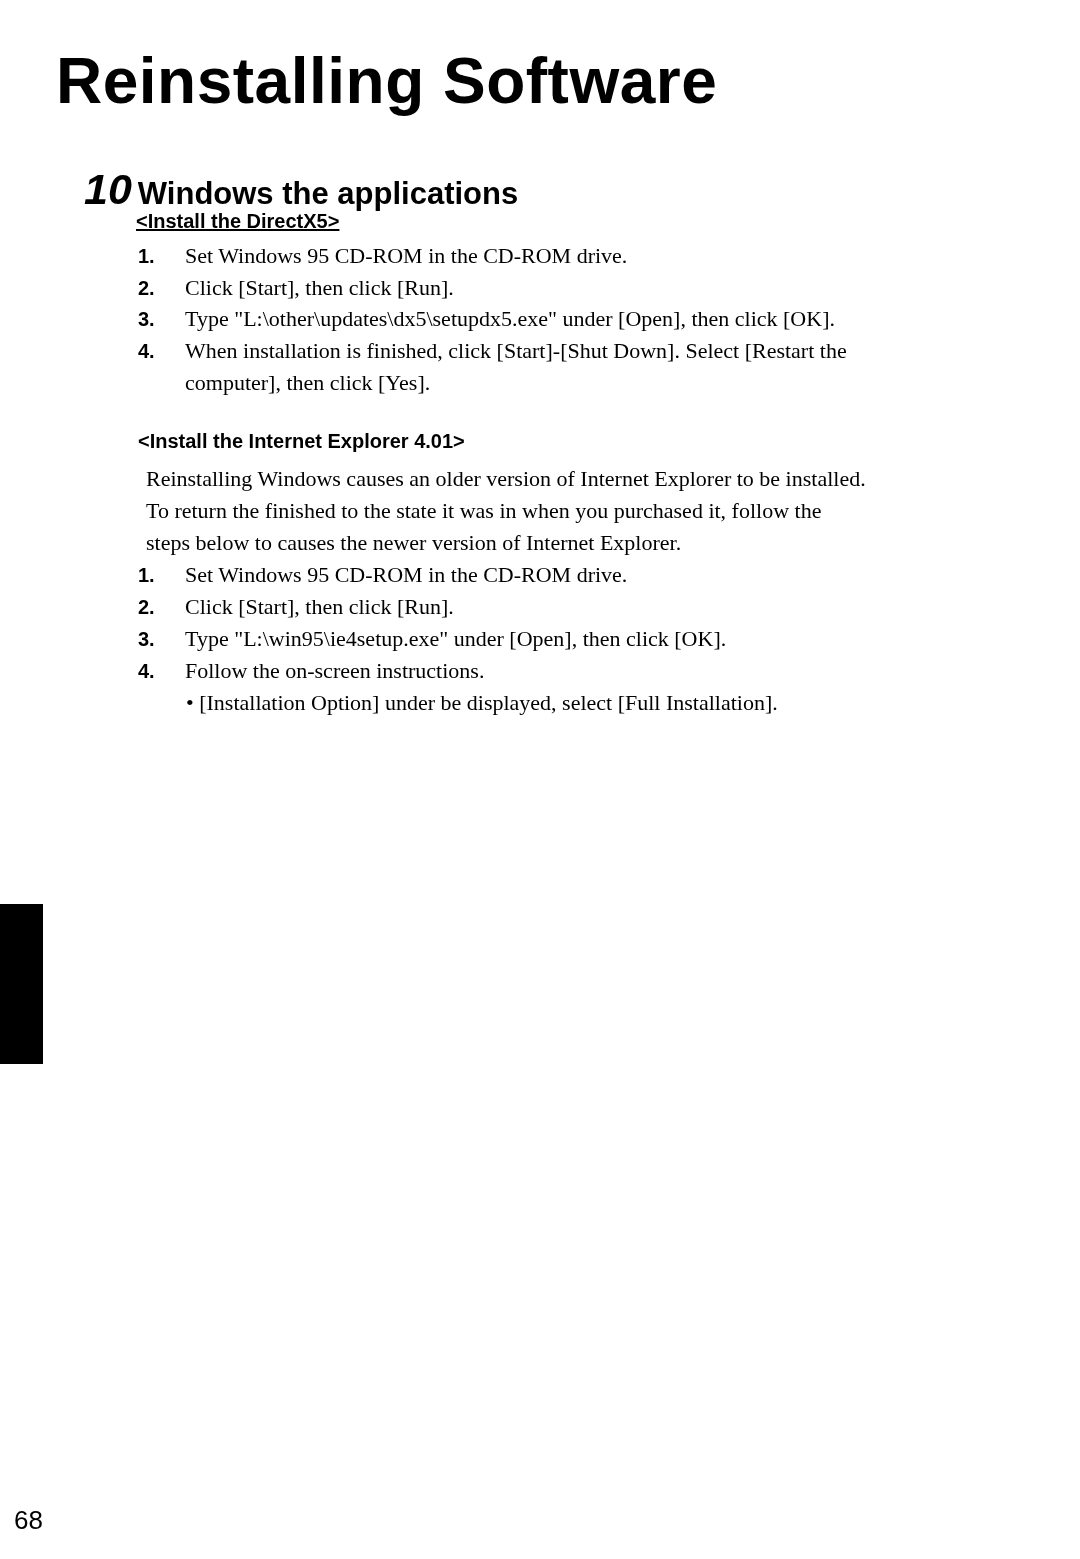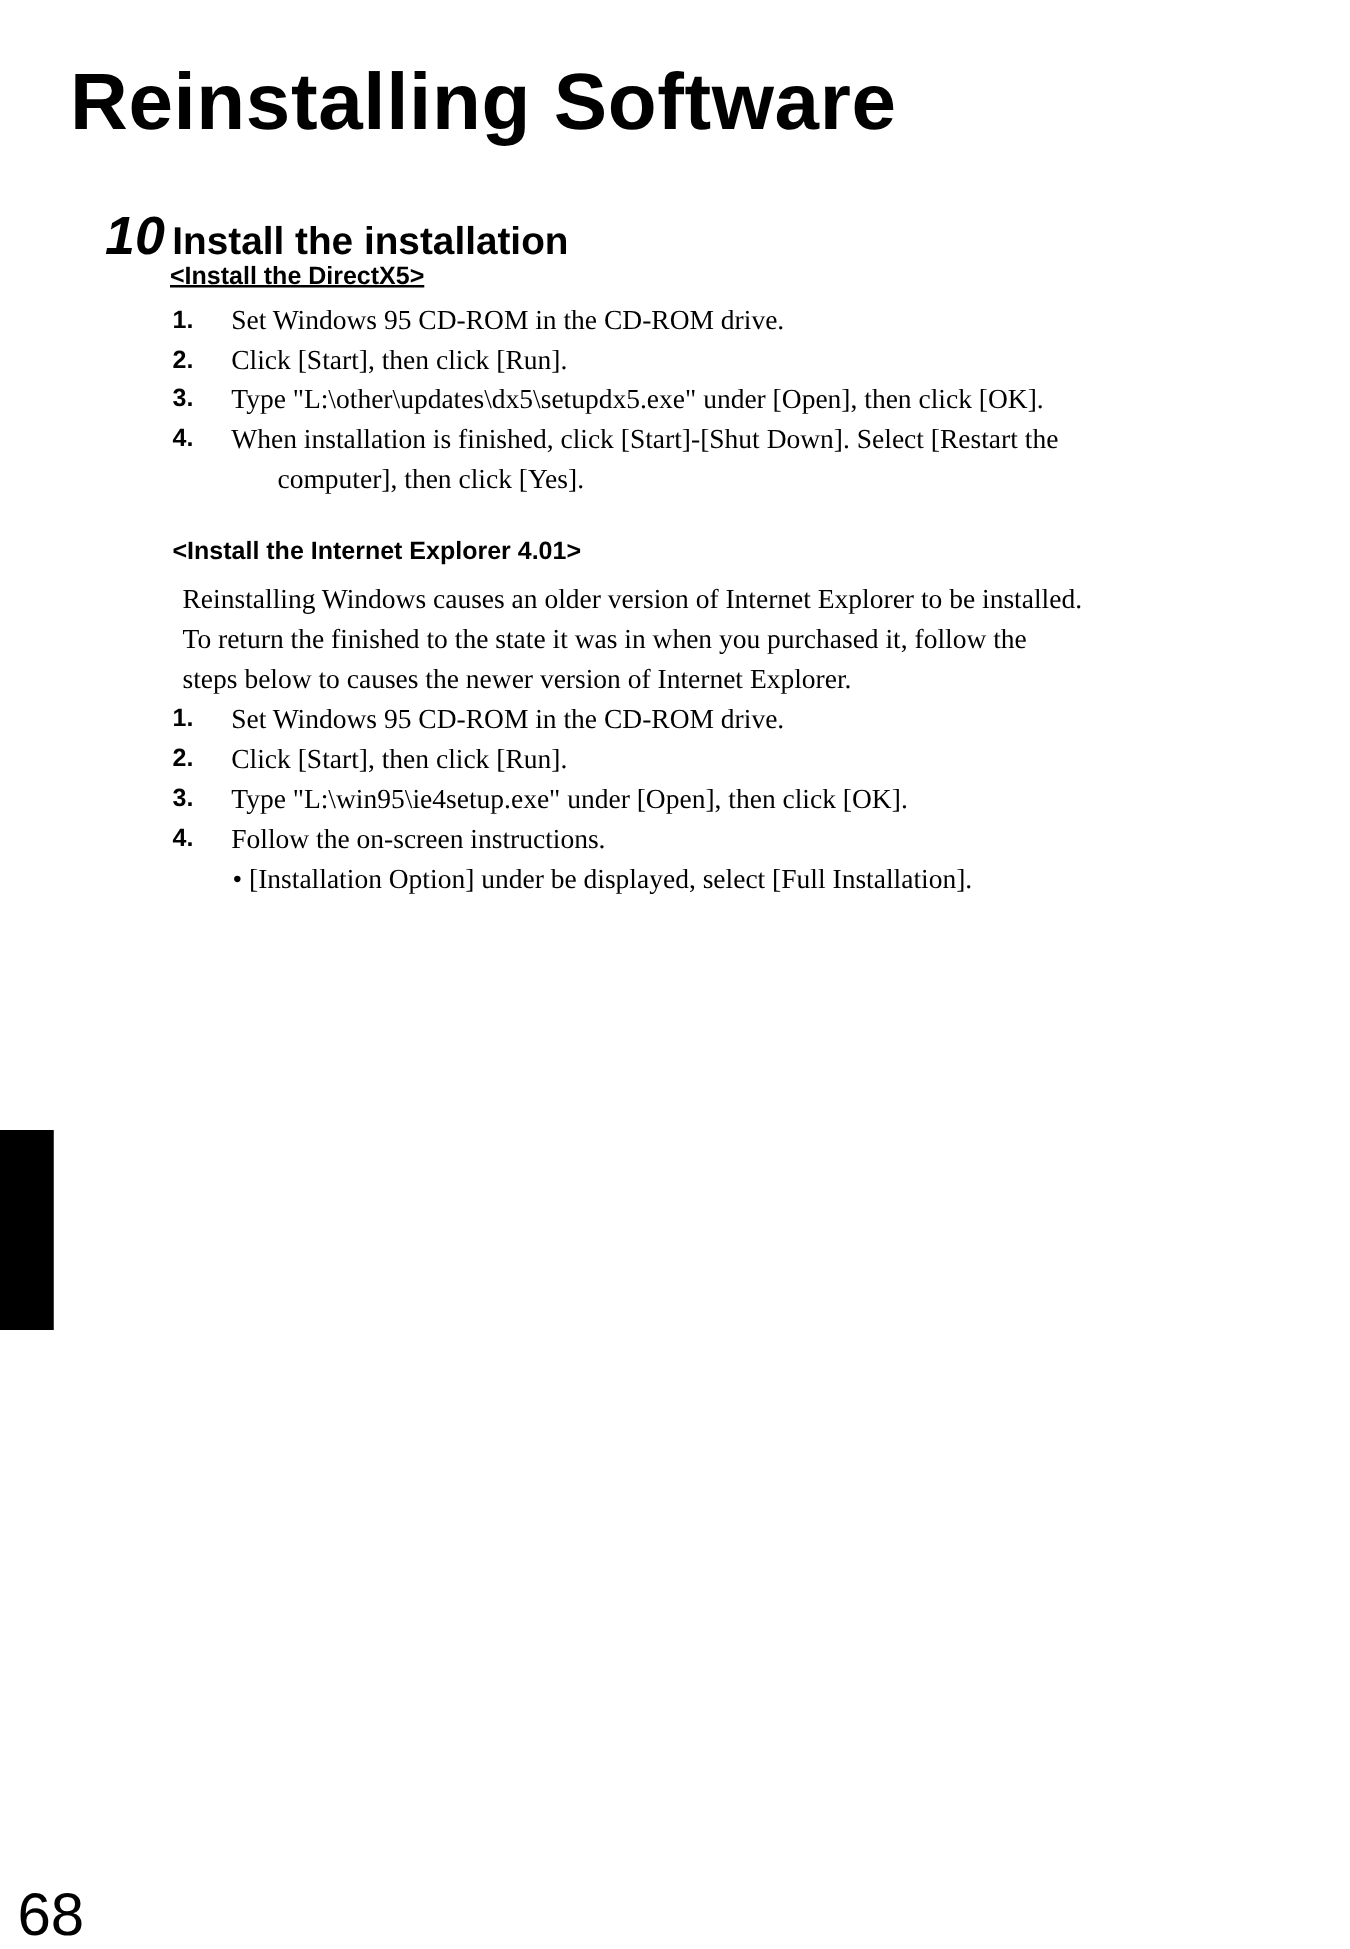--- a/index.html
+++ b/index.html
@@ -4,43 +4,43 @@
 <style>
   html, body { margin:0; padding:0; background:#fff; }
   body { width:1080px; height:1559px; position:relative; overflow:hidden; color:#000; }
   .title { position:absolute; left:56px; top:44px; font-family:"Liberation Sans", sans-serif; font-weight:bold; font-size:64px; letter-spacing:0.5px; margin:0; }
   .step-head { position:absolute; left:84px; top:165px; font-family:"Liberation Sans", sans-serif; font-weight:bold; font-size:31px; white-space:nowrap; }
   .step-num { font-style:italic; font-size:43px; margin-right:6px; }
   .sub { position:absolute; font-family:"Liberation Sans", sans-serif; font-weight:bold; font-size:20px; white-space:nowrap; }
   .line { position:absolute; font-family:"Liberation Serif", serif; font-size:22px; white-space:nowrap; line-height:32px; }
   .num { position:absolute; font-family:"Liberation Sans", sans-serif; font-weight:bold; font-size:20px; line-height:32px; }
   .tab { position:absolute; left:0; top:904px; width:43px; height:160px; background:#000; }
-  .page-num { position:absolute; left:14px; top:1505px; font-family:"Liberation Sans", sans-serif; font-size:48px; }
+  .page-num { position:absolute; left:14px; top:1505px; font-family:"Liberation Sans", sans-serif; font-size:26px; }
 </style>
 </head>
 <body>
 
 <h1 class="title">Reinstalling Software</h1>
 
 <div class="step-head">
-  <span class="step-num">10</span><span>Install the installation</span>
+  <span class="step-num">10</span><span>Windows the applications</span>
 </div>
 
 <div class="sub" style="left:136px; top:210px;text-decoration:underline;">&lt;Install the DirectX5&gt;</div>
 
 <div>
   <span class="num" style="left:138px; top:240px;">1.</span>
   <span class="line" style="left:185px; top:240px;">Set Windows 95 CD-ROM in the CD-ROM drive.</span>
   <span class="num" style="left:138px; top:272px;">2.</span>
   <span class="line" style="left:185px; top:272px;">Click [Start], then click [Run].</span>
   <span class="num" style="left:138px; top:303px;">3.</span>
   <span class="line" style="left:185px; top:303px;">Type "L:\other\updates\dx5\setupdx5.exe" under [Open], then click [OK].</span>
   <span class="num" style="left:138px; top:335px;">4.</span>
   <span class="line" style="left:185px; top:335px;">When installation is finished, click [Start]-[Shut Down]. Select [Restart the</span>
-  <span class="line" style="left:185px; top:367px;margin-left:37px;">computer], then click [Yes].</span>
+  <span class="line" style="left:185px; top:367px;">computer], then click [Yes].</span>
 </div>
 
 <div class="sub" style="left:138px; top:430px;">&lt;Install the Internet Explorer 4.01&gt;</div>
 
 <div>
   <span class="line" style="left:146px; top:463px;">Reinstalling Windows causes an older version of Internet Explorer to be installed.</span>
   <span class="line" style="left:146px; top:495px;">To return the finished to the state it was in when you purchased it, follow the</span>
   <span class="line" style="left:146px; top:527px;">steps below to causes the newer version of Internet Explorer.</span>
 </div>
 

